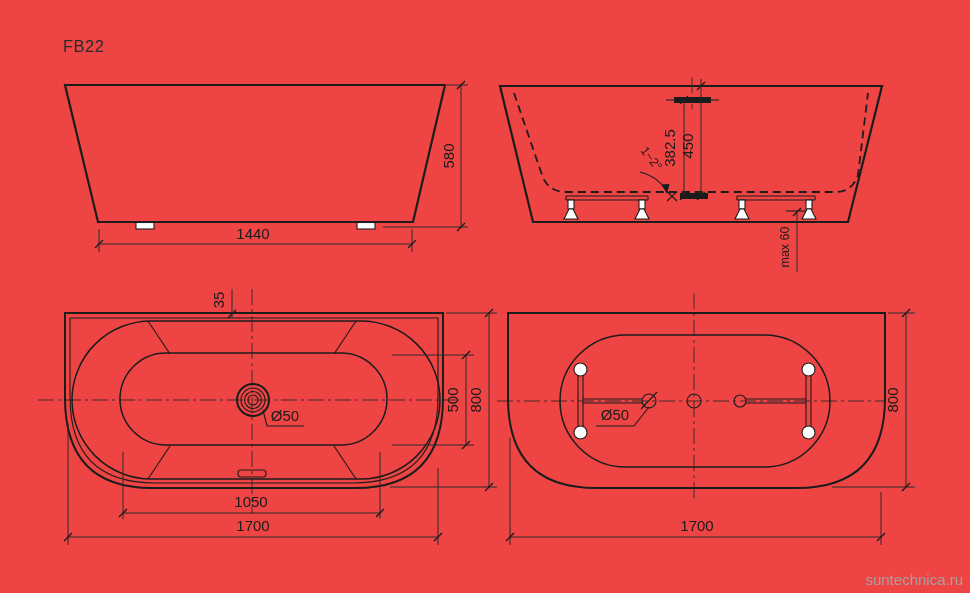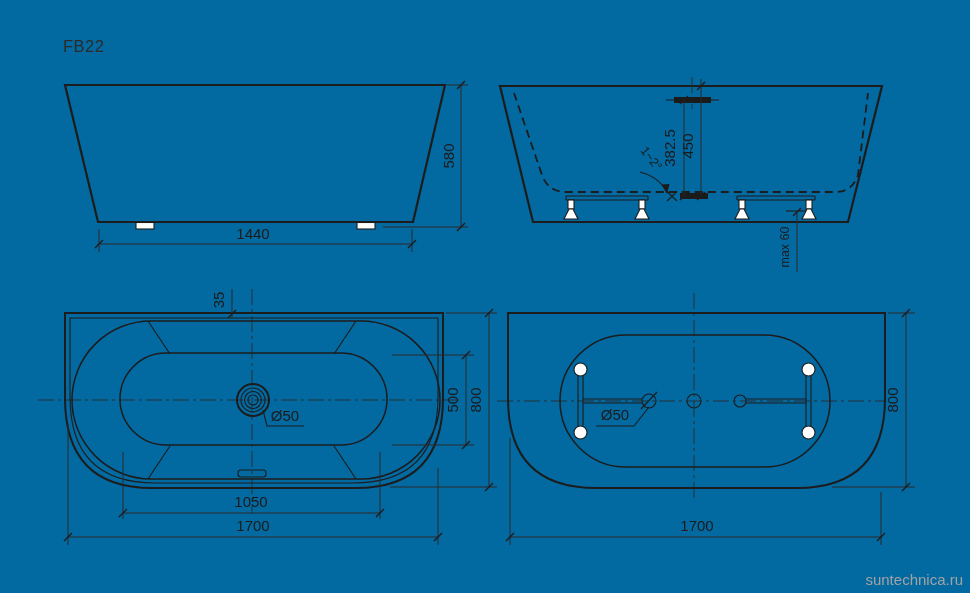--- a/index.html
+++ b/index.html
@@ -1,16 +1,16 @@
 <!DOCTYPE html>
 <html><head>
 <meta charset="utf-8">
 <style>
   html,body{margin:0;padding:0;background:#ffffff;}
-  .stage{position:relative;width:970px;height:593px;background:#0369a1;overflow:hidden;
+  .stage{position:relative;width:970px;height:593px;background:#ef4444;overflow:hidden;
          font-family:"Liberation Sans",sans-serif;}
   svg{display:block;}
   .outline{fill:none;stroke:#1c1c1c;stroke-width:2.2;stroke-linejoin:miter;}
   .outline2{fill:none;stroke:#1c1c1c;stroke-width:2;}
   .mid{fill:none;stroke:#1c1c1c;stroke-width:1.5;}
   .thin{fill:none;stroke:#1c1c1c;stroke-width:1.1;}
   .dim{fill:none;stroke:#2a2a2a;stroke-width:1;}
   .tick{stroke:#1c1c1c;stroke-width:1.4;}
   .cl{fill:none;stroke:#2a2a2a;stroke-width:0.9;stroke-dasharray:16 4 3 4;}
   .dashed{fill:none;stroke:#1c1c1c;stroke-width:1.8;stroke-dasharray:8 5;}

